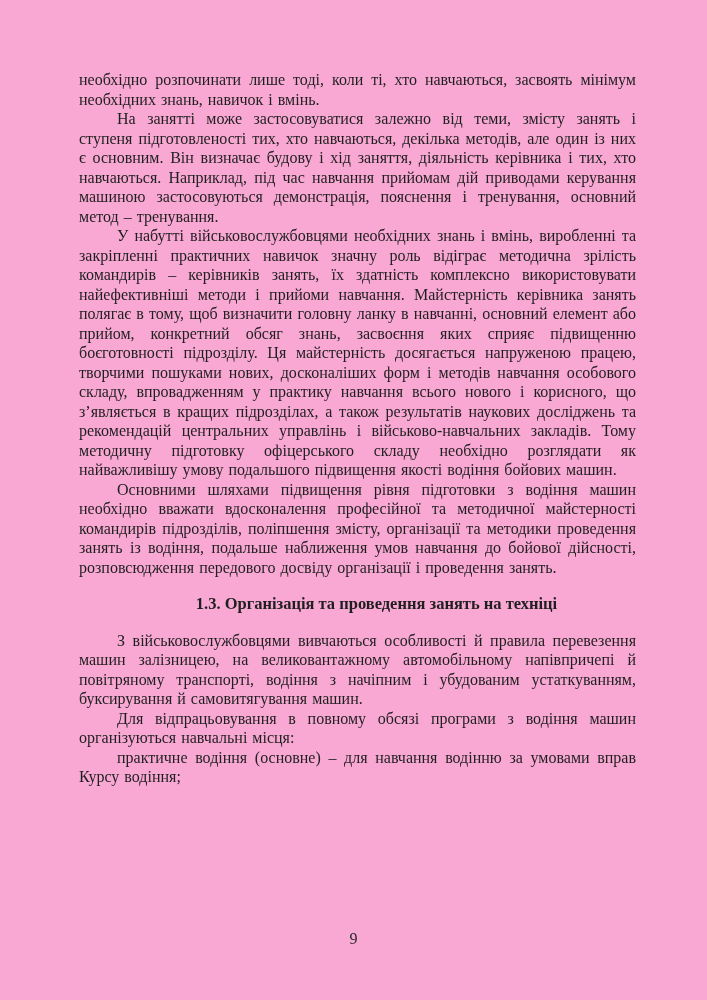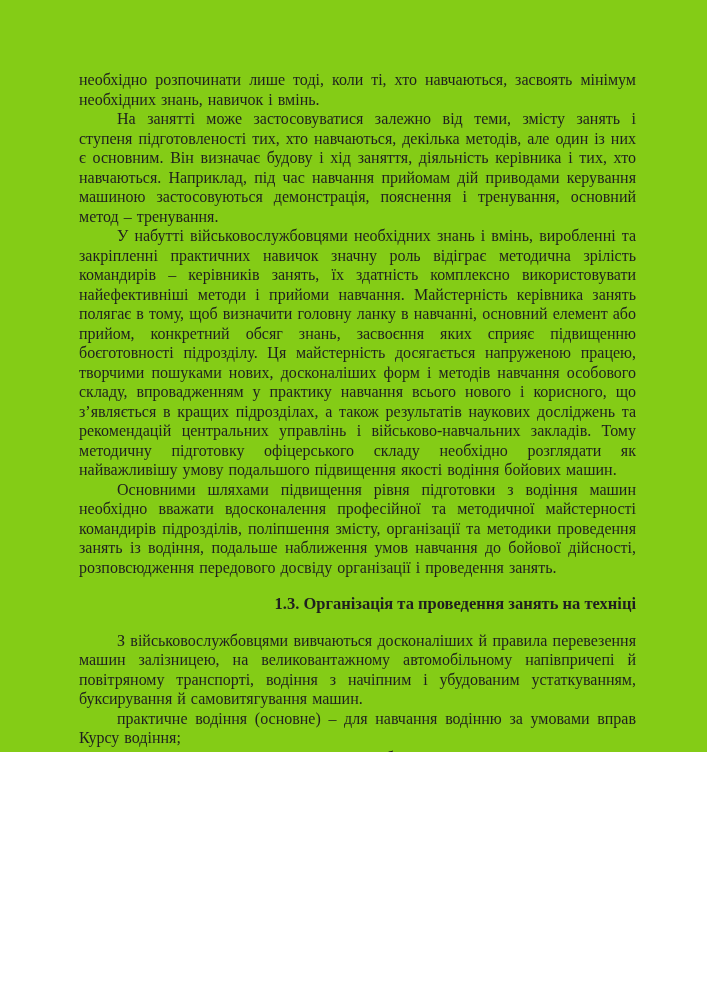--- a/index.html
+++ b/index.html
@@ -3,22 +3,22 @@
 <meta charset="utf-8">
 <style>
   html, body {
     margin: 0;
     padding: 0;
     background: #ffffff;
   }
   .page {
     position: relative;
     width: 707px;
-    height: 752px;
-    background: #84cc16;
+    height: 1000px;
+    background: #f9a8d4;
     overflow: hidden;
     font-family: "Liberation Serif", "DejaVu Serif", serif;
     color: #1f1f1f;
   }
   .text-block {
     position: absolute;
     left: 79px;
     top: 70px;
     width: 557px;
   }
@@ -32,21 +32,21 @@
   }
   .text-block p.no-indent {
     text-indent: 0;
   }
   .text-block h2 {
     margin: 17px 0 17px 0;
     font-size: 16.5px;
     line-height: 19.5px;
     font-weight: bold;
     text-indent: 38px;
-    text-align: right;
+    text-align: center;
   }
   .page-number {
     position: absolute;
     left: 0;
     top: 930px;
     width: 707px;
     text-align: center;
     font-size: 16px;
     color: #2a2a2a;
   }
@@ -54,18 +54,18 @@
 </head>
 <body>
 
 <div class="page">
   <div class="text-block">
     <p class="no-indent">необхідно розпочинати лише тоді, коли ті, хто навчаються, засвоять мінімум необхідних знань, навичок і вмінь.</p>
     <p>На занятті може застосовуватися залежно від теми, змісту занять і ступеня підготовленості тих, хто навчаються, декілька методів, але один із них є основним. Він визначає будову і хід заняття, діяльність керівника і тих, хто навчаються. Наприклад, під час навчання прийомам дій приводами керування машиною застосовуються демонстрація, пояснення і тренування, основний метод – тренування.</p>
     <p>У набутті військовослужбовцями необхідних знань і вмінь, виробленні та закріпленні практичних навичок значну роль відіграє методична зрілість командирів – керівників занять, їх здатність комплексно використовувати найефективніші методи і прийоми навчання. Майстерність керівника занять полягає в тому, щоб визначити головну ланку в навчанні, основний елемент або прийом, конкретний обсяг знань, засвоєння яких сприяє підвищенню боєготовності підрозділу. Ця майстерність досягається напруженою працею, творчими пошуками нових, досконаліших форм і методів навчання особового складу, впровадженням у практику навчання всього нового і корисного, що з’являється в кращих підрозділах, а також результатів наукових досліджень та рекомендацій центральних управлінь і військово-навчальних закладів. Тому методичну підготовку офіцерського складу необхідно розглядати як найважливішу умову подальшого підвищення якості водіння бойових машин.</p>
     <p>Основними шляхами підвищення рівня підготовки з водіння машин необхідно вважати вдосконалення професійної та методичної майстерності командирів підрозділів, поліпшення змісту, організації та методики проведення занять із водіння, подальше наближення умов навчання до бойової дійсності, розповсюдження передового досвіду організації і проведення занять.</p>
     <h2>1.3. Організація та проведення занять на техніці</h2>
-    <p>З військовослужбовцями вивчаються досконаліших й правила перевезення машин залізницею, на великовантажному автомобільному напівпричепі й повітряному транспорті, водіння з начіпним і убудованим устаткуванням, буксирування й самовитягування машин.</p>
+    <p>З військовослужбовцями вивчаються особливості й правила перевезення машин залізницею, на великовантажному автомобільному напівпричепі й повітряному транспорті, водіння з начіпним і убудованим устаткуванням, буксирування й самовитягування машин.</p>
+    <p>Для відпрацьовування в повному обсязі програми з водіння машин організуються навчальні місця:</p>
     <p>практичне водіння (основне) – для навчання водінню за умовами вправ Курсу водіння;</p>
-    <p>Для відпрацьовування в повному обсязі програми з водіння машин організуються навчальні місця:</p>
   </div>
   <div class="page-number">9</div>
 </div>
 
 </body></html>

